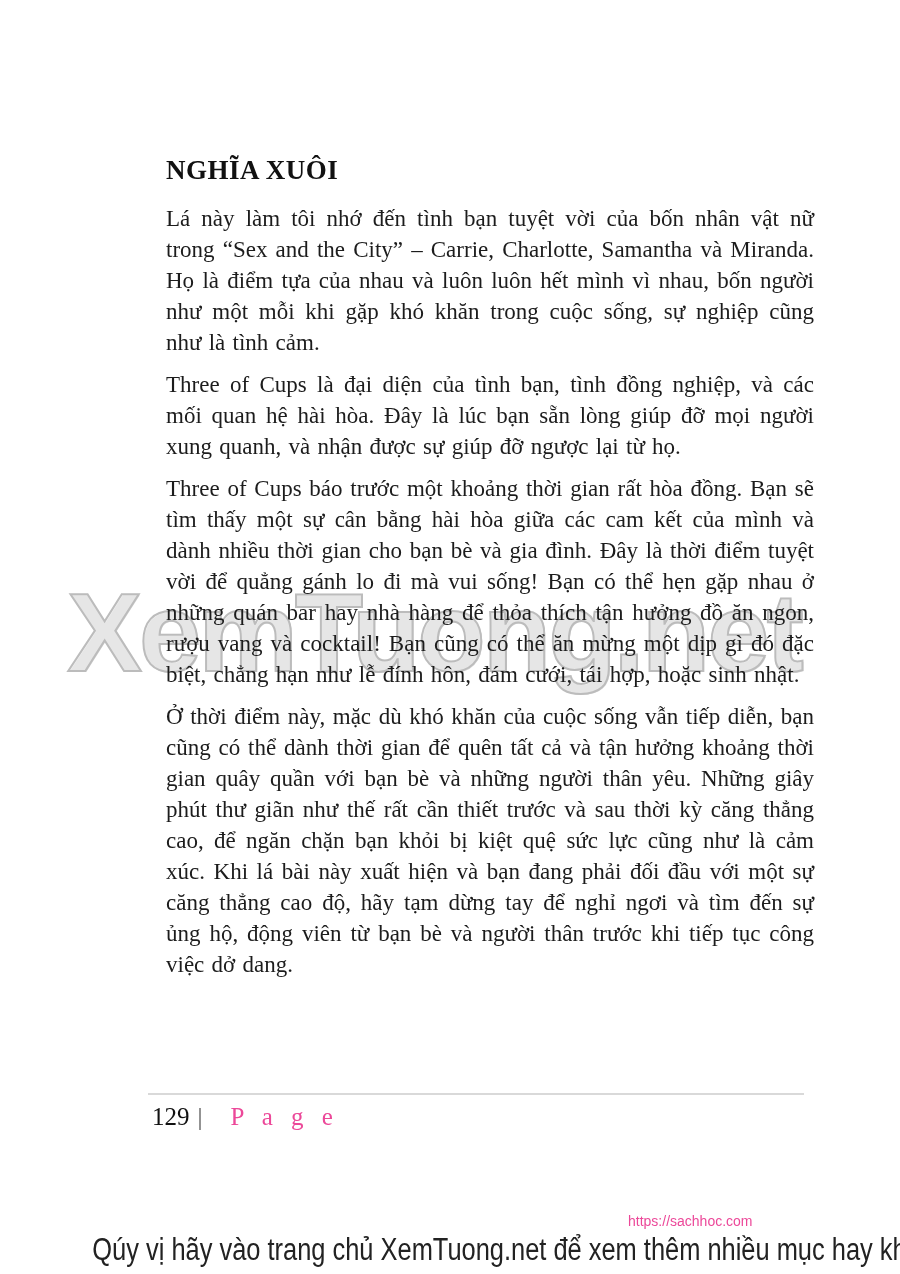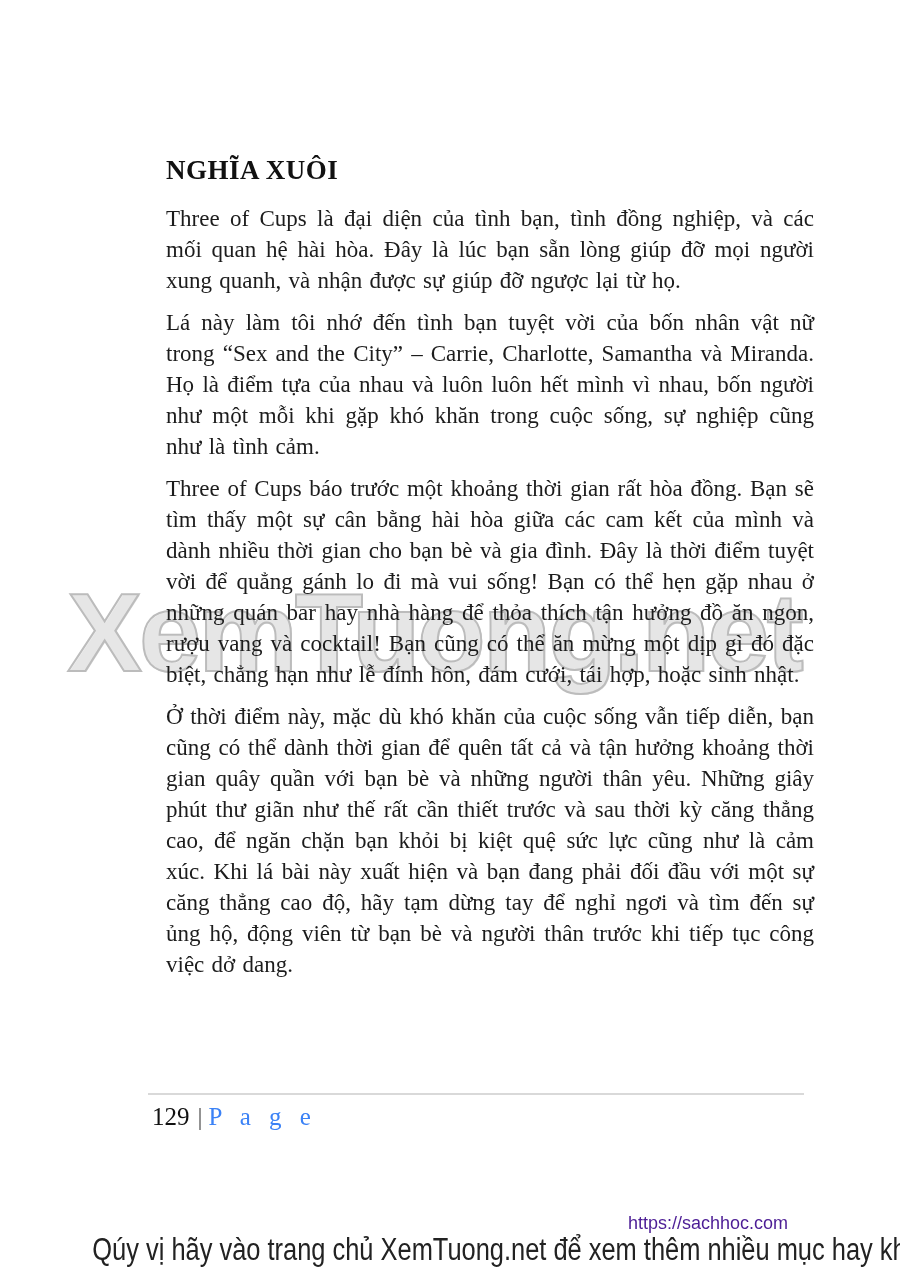--- a/index.html
+++ b/index.html
@@ -73,30 +73,31 @@
   }
   .footer-page-number {
     font-weight: normal;
     color: #111111;
   }
   .footer-separator {
     color: #555555;
     margin: 0 6px 0 8px;
   }
   .footer-page-label {
-    color: #3b82f6;
+    color: #ec4899;
     letter-spacing: 6px;
+    margin-left: 22px;
   }
   .bottom-link {
     position: absolute;
     left: 628px;
     top: 1213px;
     font-family: "Liberation Sans", sans-serif;
-    font-size: 18px;
-    color: #4c1d95;
+    font-size: 14px;
+    color: #ec4899;
     text-decoration: none;
     z-index: 3;
   }
   .bottom-promo {
     position: absolute;
     left: 0;
     top: 1232px;
     width: 900px;
     text-align: center;
     z-index: 3;
@@ -115,23 +116,23 @@
 </head>
 <body>
 
 <div class="page">
 
   <div class="watermark">XemTuong.net</div>
 
   <div class="content-column">
     <h1 class="doc-title">NGHĨA XUÔI</h1>
 
+    <p class="body-paragraph">Lá này làm tôi nhớ đến tình bạn tuyệt vời của bốn nhân vật nữ trong “Sex and the City” – Carrie, Charlotte, Samantha và Miranda. Họ là điểm tựa của nhau và luôn luôn hết mình vì nhau, bốn người như một mỗi khi gặp khó khăn trong cuộc sống, sự nghiệp cũng như là tình cảm.</p>
+
     <p class="body-paragraph">Three of Cups là đại diện của tình bạn, tình đồng nghiệp, và các mối quan hệ hài hòa. Đây là lúc bạn sẵn lòng giúp đỡ mọi người xung quanh, và nhận được sự giúp đỡ ngược lại từ họ.</p>
-
-    <p class="body-paragraph">Lá này làm tôi nhớ đến tình bạn tuyệt vời của bốn nhân vật nữ trong “Sex and the City” – Carrie, Charlotte, Samantha và Miranda. Họ là điểm tựa của nhau và luôn luôn hết mình vì nhau, bốn người như một mỗi khi gặp khó khăn trong cuộc sống, sự nghiệp cũng như là tình cảm.</p>
 
 
     <p class="body-paragraph">Three of Cups báo trước một khoảng thời gian rất hòa đồng. Bạn sẽ tìm thấy một sự cân bằng hài hòa giữa các cam kết của mình và dành nhiều thời gian cho bạn bè và gia đình. Đây là thời điểm tuyệt vời để quẳng gánh lo đi mà vui sống! Bạn có thể hẹn gặp nhau ở những quán bar hay nhà hàng để thỏa thích tận hưởng đồ ăn ngon, rượu vang và cocktail! Bạn cũng có thể ăn mừng một dịp gì đó đặc biệt, chẳng hạn như lễ đính hôn, đám cưới, tái hợp, hoặc sinh nhật.</p>
 
     <p class="body-paragraph">Ở thời điểm này, mặc dù khó khăn của cuộc sống vẫn tiếp diễn, bạn cũng có thể dành thời gian để quên tất cả và tận hưởng khoảng thời gian quây quần với bạn bè và những người thân yêu. Những giây phút thư giãn như thế rất cần thiết trước và sau thời kỳ căng thẳng cao, để ngăn chặn bạn khỏi bị kiệt quệ sức lực cũng như là cảm xúc. Khi lá bài này xuất hiện và bạn đang phải đối đầu với một sự căng thẳng cao độ, hãy tạm dừng tay để nghỉ ngơi và tìm đến sự ủng hộ, động viên từ bạn bè và người thân trước khi tiếp tục công việc dở dang.</p>
   </div>
 
   <div class="footer-rule"></div>
 
   <div class="footer-line">

